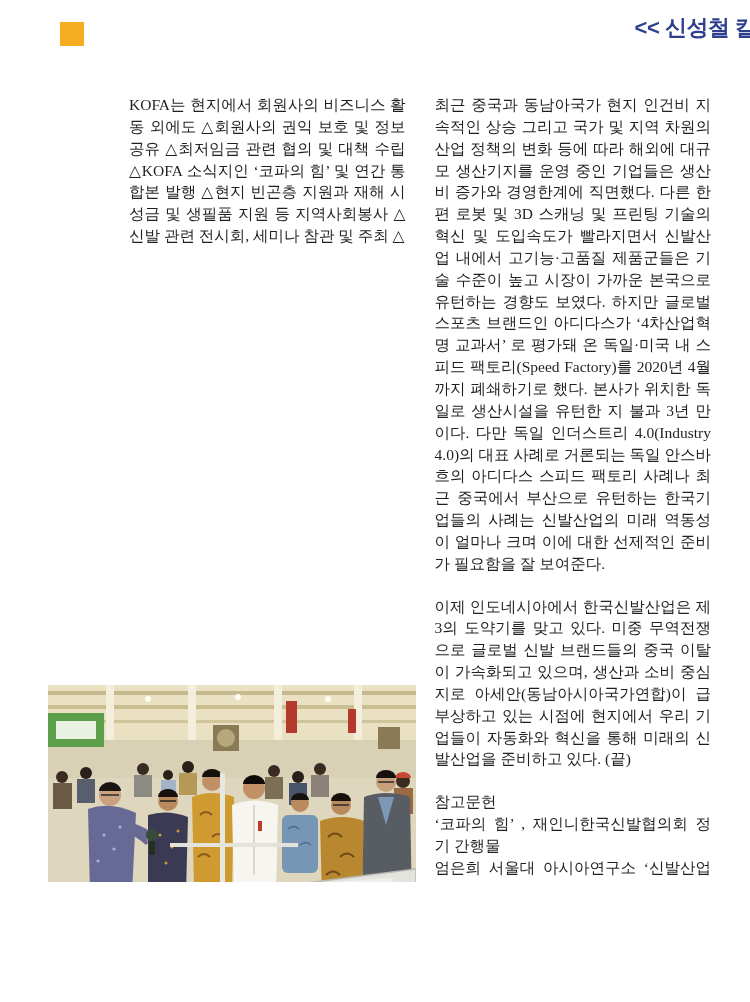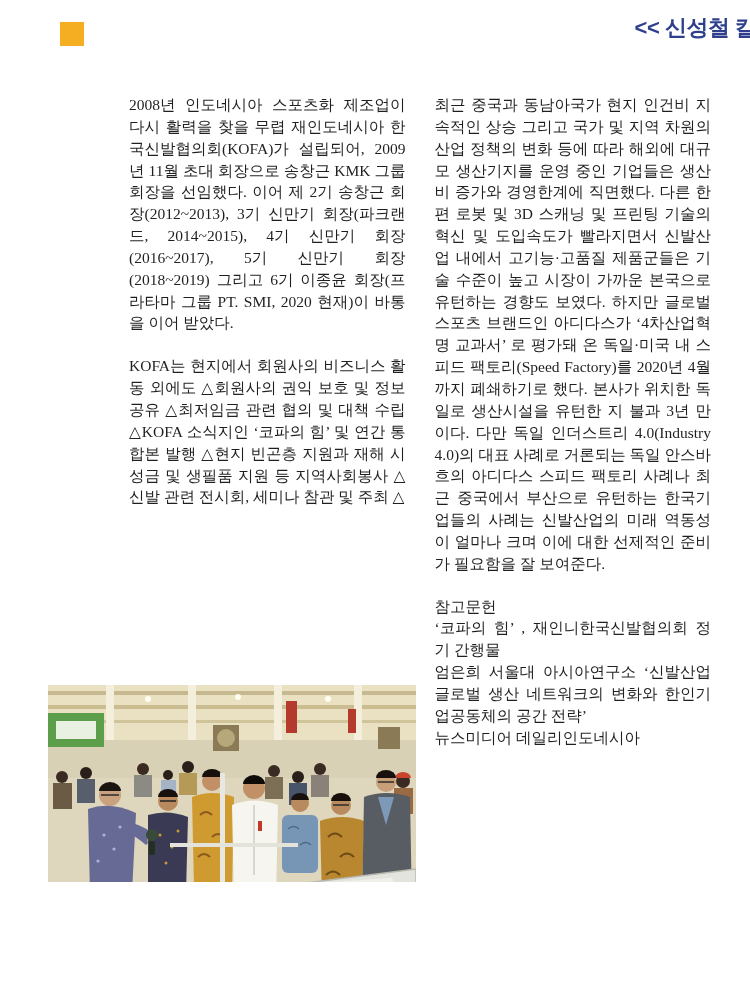--- a/index.html
+++ b/index.html
@@ -42,25 +42,25 @@
 <body>
 
 <div class="page">
 
   <div class="corner-accent"></div>
 
   <div class="page-header">&lt;&lt; 신성철 칼럼</div>
 
   <div class="columns">
     <div class="col">
-        <p>2008년 인도네시아 스포츠화 제조업이 다시 활력을 찾을 무렵 재인도네시아 한국신발협의회(KOFA)가 설립되어, 2009년 11월 초대 회장으로 송창근 KMK 그룹 회장을 선임했다. 이어 제 2기 송창근 회장(2012~2013), 3기 신만기 회장(파크랜드, 2014~2015), 4기 신만기 회장(2016~2017), 5기 신만기 회장(2018~2019) 그리고 6기 이종윤 회장(프라타마 그룹 PT. SMI, 2020 현재)이 바통을 이어 받았다.</p>
         <p>KOFA는 현지에서 회원사의 비즈니스 활동 외에도 △회원사의 권익 보호 및 정보 공유 △최저임금 관련 협의 및 대책 수립 △KOFA 소식지인 ‘코파의 힘’ 및 연간 통합본 발행 △현지 빈곤층 지원과 재해 시 성금 및 생필품 지원 등 지역사회봉사 △신발 관련 전시회, 세미나 참관 및 주최 △</p>
       </div>
     <div class="col">
         <p>최근 중국과 동남아국가 현지 인건비 지속적인 상승 그리고 국가 및 지역 차원의 산업 정책의 변화 등에 따라 해외에 대규모 생산기지를 운영 중인 기업들은 생산비 증가와 경영한계에 직면했다. 다른 한편 로봇 및 3D 스캐닝 및 프린팅 기술의 혁신 및 도입속도가 빨라지면서 신발산업 내에서 고기능·고품질 제품군들은 기술 수준이 높고 시장이 가까운 본국으로 유턴하는 경향도 보였다. 하지만 글로벌 스포츠 브랜드인 아디다스가 ‘4차산업혁명 교과서’ 로 평가돼 온 독일·미국 내 스피드 팩토리(Speed Factory)를 2020년 4월까지 폐쇄하기로 했다. 본사가 위치한 독일로 생산시설을 유턴한 지 불과 3년 만이다. 다만 독일 인더스트리 4.0(Industry 4.0)의 대표 사례로 거론되는 독일 안스바흐의 아디다스 스피드 팩토리 사례나 최근 중국에서 부산으로 유턴하는 한국기업들의 사례는 신발산업의 미래 역동성이 얼마나 크며 이에 대한 선제적인 준비가 필요함을 잘 보여준다.</p>
+        <p>이제 인도네시아에서 한국신발산업은 제3의 도약기를 맞고 있다. 미중 무역전쟁으로 글로벌 신발 브랜드들의 중국 이탈이 가속화되고 있으며, 생산과 소비 중심지로 아세안(동남아시아국가연합)이 급부상하고 있는 시점에 현지에서 우리 기업들이 자동화와 혁신을 통해 미래의 신발산업을 준비하고 있다. (끝)</p>
         <p>참고문헌
  ‘코파의 힘’ , 재인니한국신발협의회 정기 간행물
 엄은희 서울대 아시아연구소 ‘신발산업 글로벌 생산 네트워크의 변화와 한인기업공동체의 공간 전략’
 뉴스미디어 데일리인도네시아</p>
       </div>
   </div>
 
   <div class="photo">
     <svg width="368" height="286" viewBox="0 0 368 286" xmlns="http://www.w3.org/2000/svg">
 

